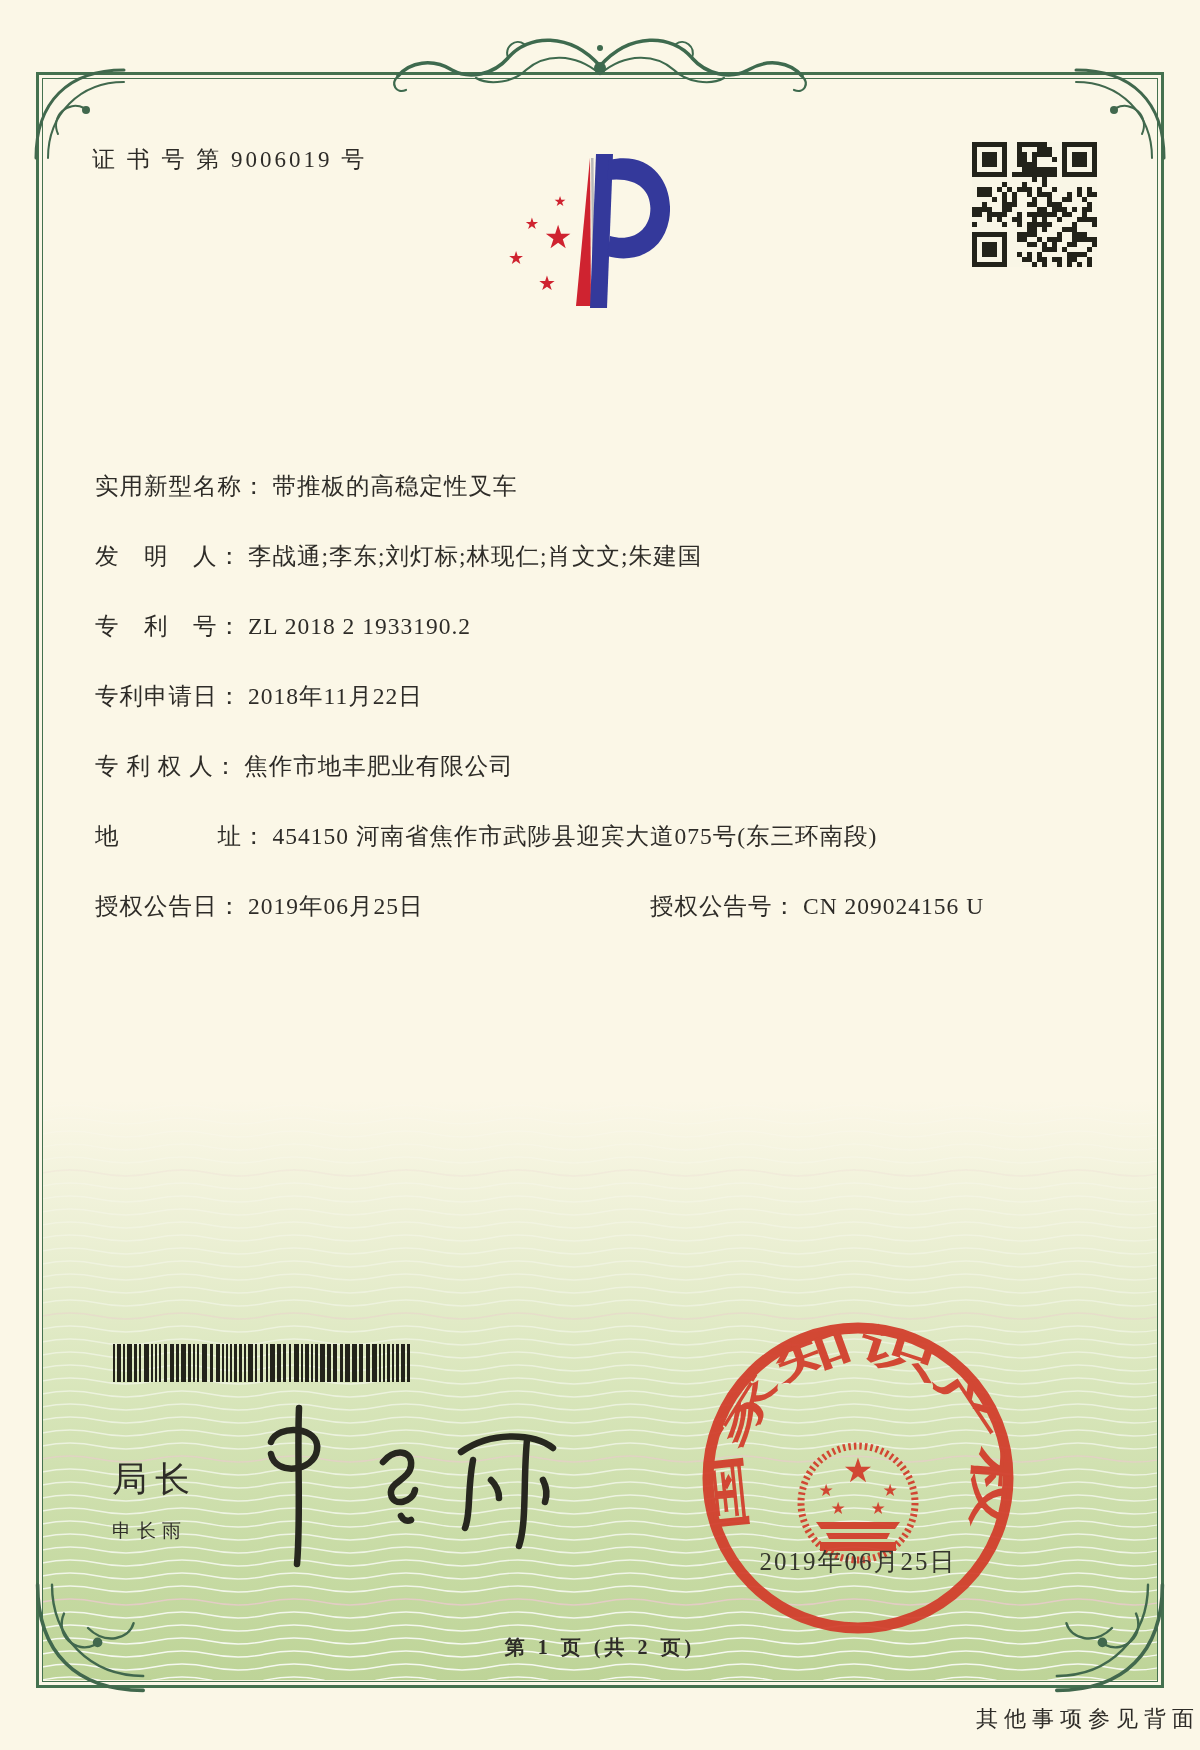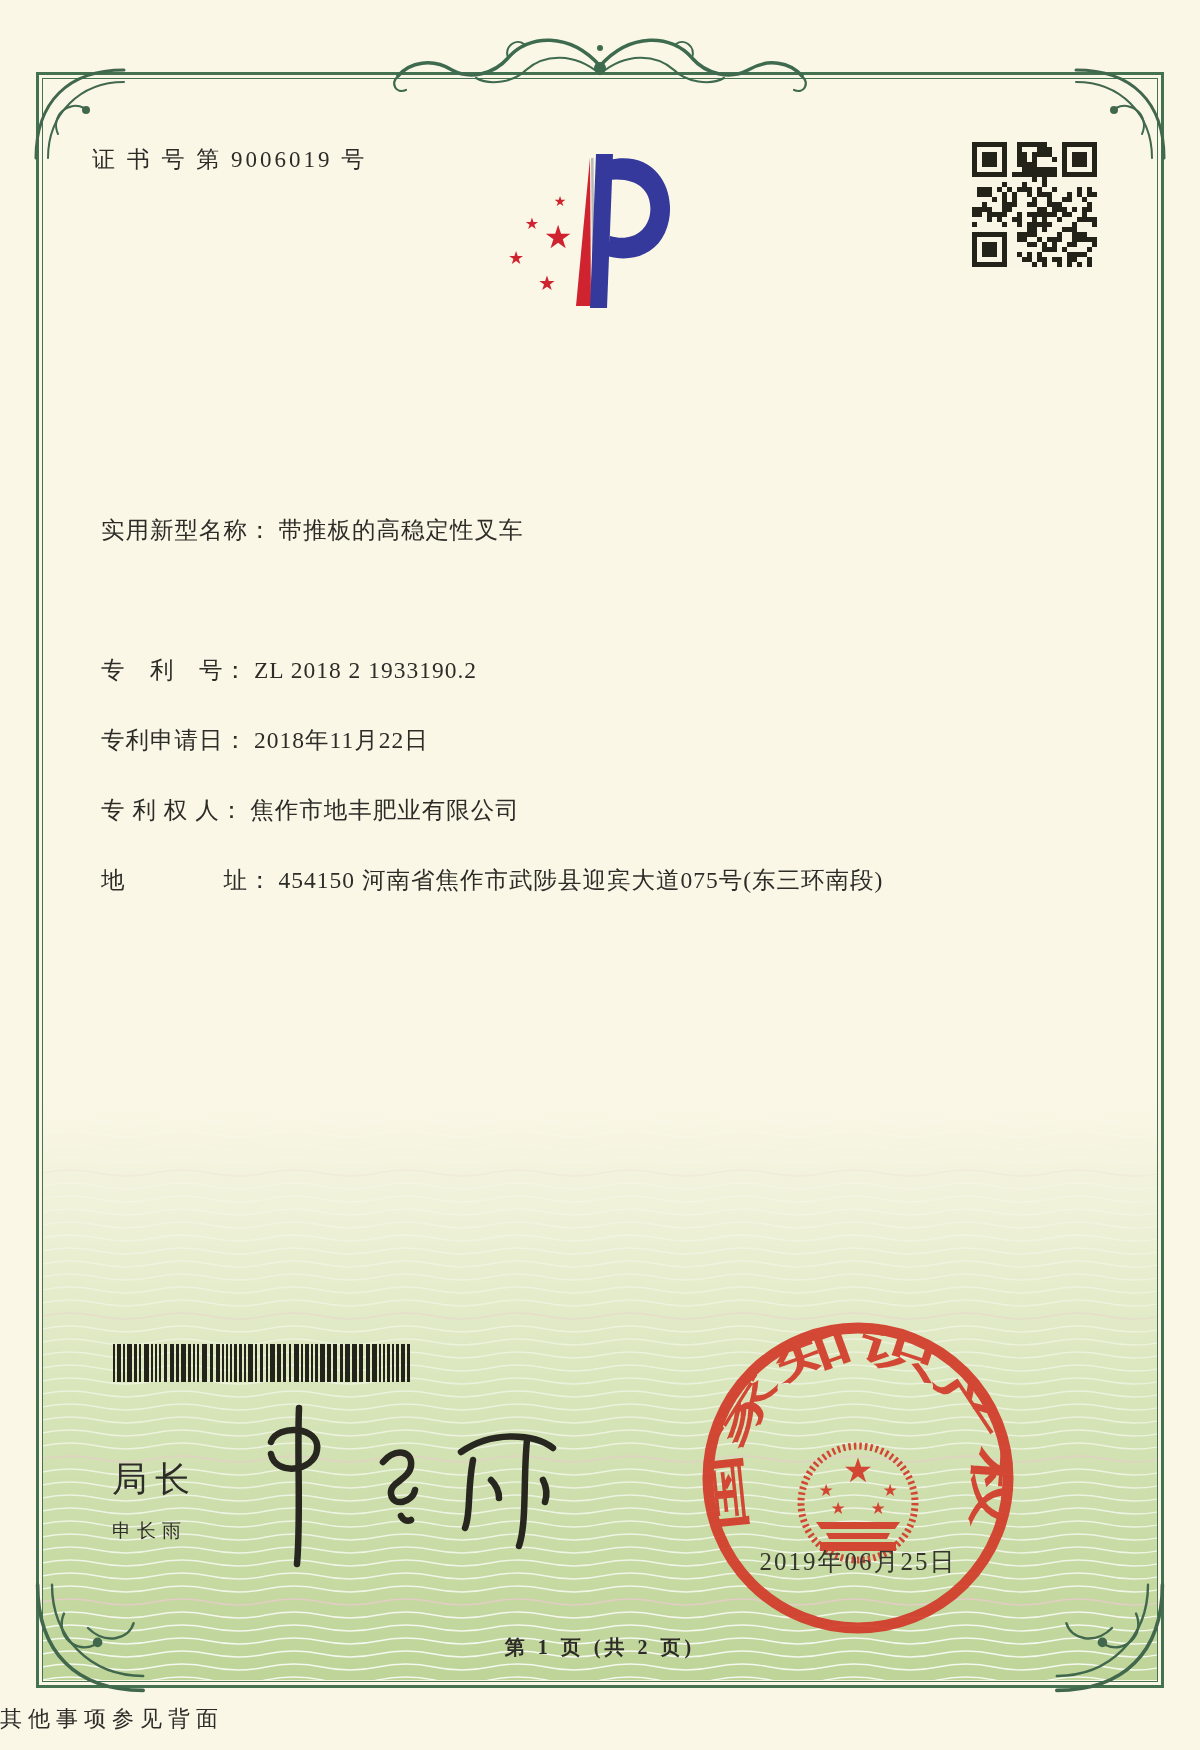--- a/index.html
+++ b/index.html
@@ -29,37 +29,37 @@
   .corner-bl{left:28px;bottom:50px;transform:scaleY(-1);}
   .corner-br{right:28px;bottom:50px;transform:scale(-1,-1);}
   .top-band{left:358px;top:24px;}
   
   .cert-no{position:absolute;left:92px;top:144px;font-size:23px;letter-spacing:3px;}
   .logo{position:absolute;left:495px;top:130px;}
   .qr{position:absolute;left:972px;top:142px;width:125px;height:125px;background:#f9f6e6;}
   .title{position:absolute;top:314px;left:0;width:100%;text-align:center;
     font-size:54px;font-weight:bold;letter-spacing:12px;color:#262624;}
   
-  .row{position:absolute;left:101px;font-size:23.5px;white-space:nowrap;letter-spacing:1px;margin-top:44px;}
+  .row{position:absolute;left:95px;font-size:23.5px;white-space:nowrap;letter-spacing:1px;}
   .row .val{margin-left:6px;}
   .grant-no{position:absolute;left:555px;top:0;}
   
   .body-text{position:absolute;left:95px;width:1012px;top:946px;
     font-size:23.5px;line-height:39px;text-align:justify;}
   .body-text p{margin:0;text-indent:2em;}
   
   .barcode{position:absolute;left:113px;top:1344px;width:308px;height:38px;}
   .barcode span{position:absolute;top:0;bottom:0;background:#23231a;}
   .signer-title{position:absolute;left:112px;top:1456px;font-size:35px;letter-spacing:8px;}
   .signer-name{position:absolute;left:112px;top:1518px;font-size:19px;letter-spacing:6px;}
   .signature{position:absolute;left:255px;top:1388px;}
   .seal{position:absolute;left:698px;top:1318px;opacity:.93;}
   .page-info{position:absolute;top:1634px;left:0;width:100%;text-align:center;
     font-size:20px;letter-spacing:4px;font-weight:bold;}
-  .back-note{position:absolute;top:1704px;left:0;width:100%;text-align:left;
+  .back-note{position:absolute;top:1704px;left:0;width:100%;text-align:right;
     font-size:22px;letter-spacing:6px;}
   .star{font-family:"DejaVu Sans",sans-serif;}
 </style>
 </head>
 <body>
 
 <div class="page">
 
   <div class="green-zone">
     <svg id="waves" width="1116" height="580" viewBox="0 0 1116 580">
@@ -387,31 +387,40 @@
       <rect x="70" y="30" width="5" height="5" fill="#23231a"></rect>
       <rect x="30" y="70" width="5" height="5" fill="#23231a"></rect>
       <rect x="80" y="30" width="5" height="5" fill="#23231a"></rect>
       <rect x="30" y="80" width="5" height="5" fill="#23231a"></rect>
     </svg>
 
 
   <div class="row" style="top:470px">
     <span class="lbl">实用新型名称：</span><span class="val">带推板的高稳定性叉车</span>
   </div>
+  <div class="row" style="top:540px">
+    <span class="lbl">发　明　人：</span><span class="val">李战通;李东;刘灯标;林现仁;肖文文;朱建国</span>
+  </div>
   <div class="row" style="top:610px">
     <span class="lbl">专　利　号：</span><span class="val">ZL 2018 2 1933190.2</span>
   </div>
   <div class="row" style="top:680px">
     <span class="lbl">专利申请日：</span><span class="val">2018年11月22日</span>
   </div>
   <div class="row" style="top:750px">
     <span class="lbl">专 利 权 人：</span><span class="val">焦作市地丰肥业有限公司</span>
   </div>
   <div class="row" style="top:820px">
     <span class="lbl">地　　　　址：</span><span class="val">454150  河南省焦作市武陟县迎宾大道075号(东三环南段)</span>
+  </div>
+  <div class="row" style="top:890px">
+    <span class="lbl">授权公告日：</span><span class="val">2019年06月25日</span>
+    <span class="grant-no">
+      <span class="lbl">授权公告号：</span><span class="val">CN 209024156 U</span>
+    </span>
   </div>
 
 
   <div id="barcode" class="barcode">
       <span style="left:0px;width:2px"></span>
       <span style="left:4px;width:4px"></span>
       <span style="left:10px;width:2px"></span>
       <span style="left:14px;width:5px"></span>
       <span style="left:21px;width:3px"></span>
       <span style="left:26px;width:2px"></span>

